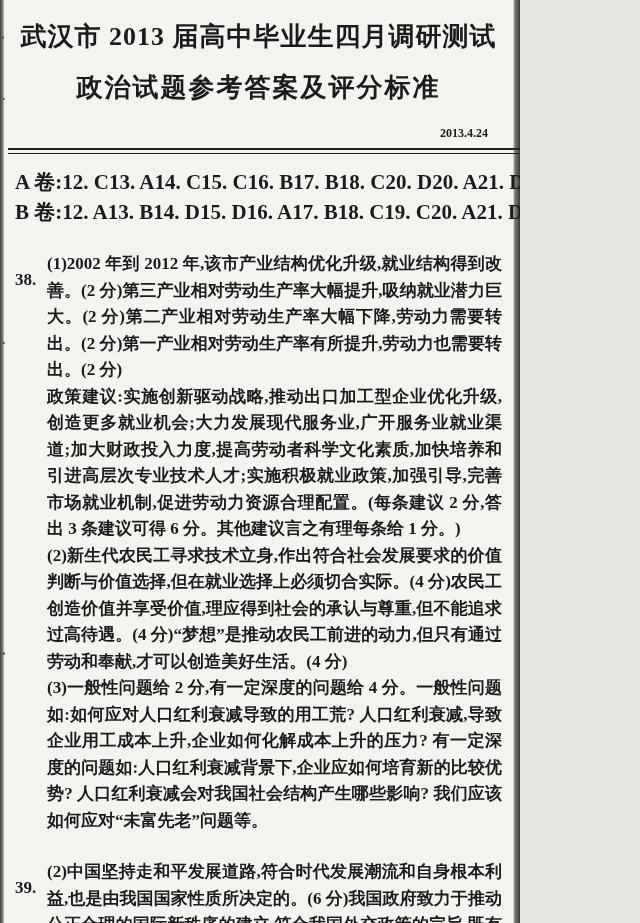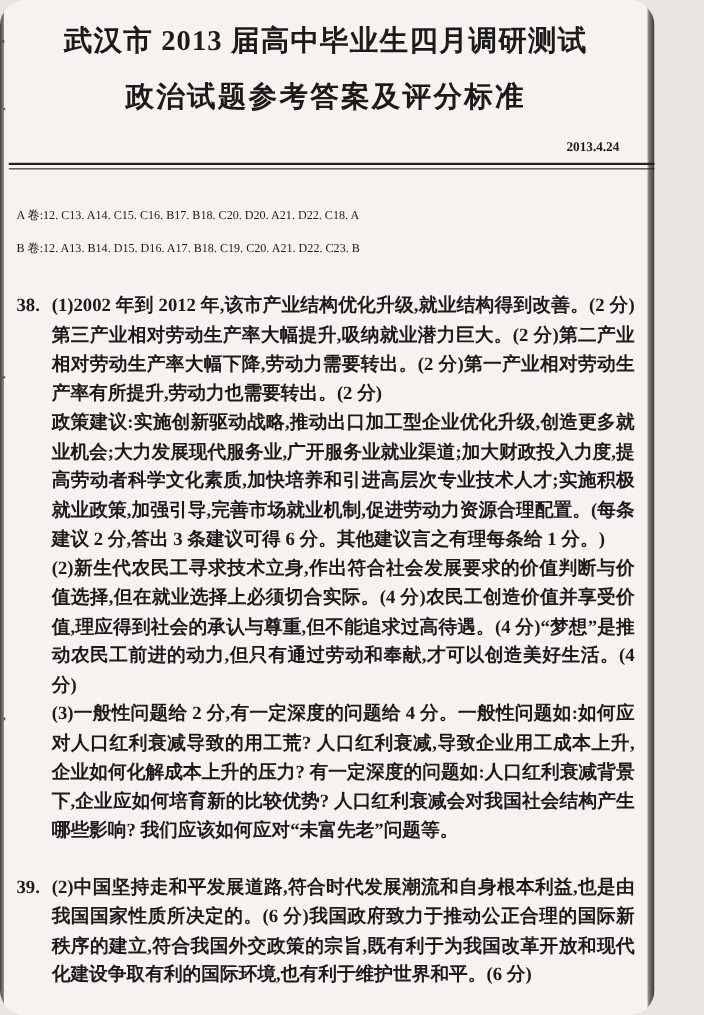--- a/index.html
+++ b/index.html
@@ -2,28 +2,27 @@
 <html style="--paper: #f5f3f0; --ink: #1b1b1b;"><head>
 <meta charset="utf-8">
 <style>
   html, body {
     margin: 0;
     padding: 0;
     background: #e8e6e3;
   }
   .page {
     position: relative;
-    width: 595px;
+    width: 520px;
     height: 923px;
     background: var(--paper, #f5f3f0);
     overflow: hidden;
     font-family: "Liberation Serif", "DejaVu Serif", serif;
     color: var(--ink, #1b1b1b);
     box-sizing: border-box;
-    border-radius: 23px;
   }
   
   .edge-left {
     position: absolute; left: 0; top: 0; bottom: 0; width: 4px;
     background: linear-gradient(to right, #41403e, #8a8884 80%, transparent);
   }
   .edge-right {
     position: absolute; right: 0; top: 0; bottom: 0; width: 7px;
     background: linear-gradient(to left, #3a3936, #807e7a 75%, transparent);
   }
@@ -61,23 +60,23 @@
   }
   .double-rule {
     margin: 4px 0 0 -7px;
     width: 629px;
     height: 3px;
     border-top: 2.5px solid #222120;
     border-bottom: 1.5px solid #222120;
     box-sizing: content-box;
   }
   .answer-rows {
-    margin-top: 27px;
-    font-size: 11px;
-    font-weight: 400;
+    margin-top: 13px;
+    font-size: 21px;
+    font-weight: 700;
   }
   .answer-row {
     display: flex;
     align-items: baseline;
     line-height: 30px;
     padding-right: 10px;
   }
   .answer-row .row-label {
     white-space: nowrap;
   }
@@ -98,21 +97,21 @@
   .question {
     position: relative;
     padding-left: 32px;
   }
   .question + .question {
     margin-top: 25px;
   }
   .q-num {
     position: absolute;
     left: 0;
-    top: 0;
+    top: 16px;
   }
   .question p {
     margin: 0;
     text-align: justify;
     text-justify: inter-character;
   }
 </style>
 </head>
 <body>
 

